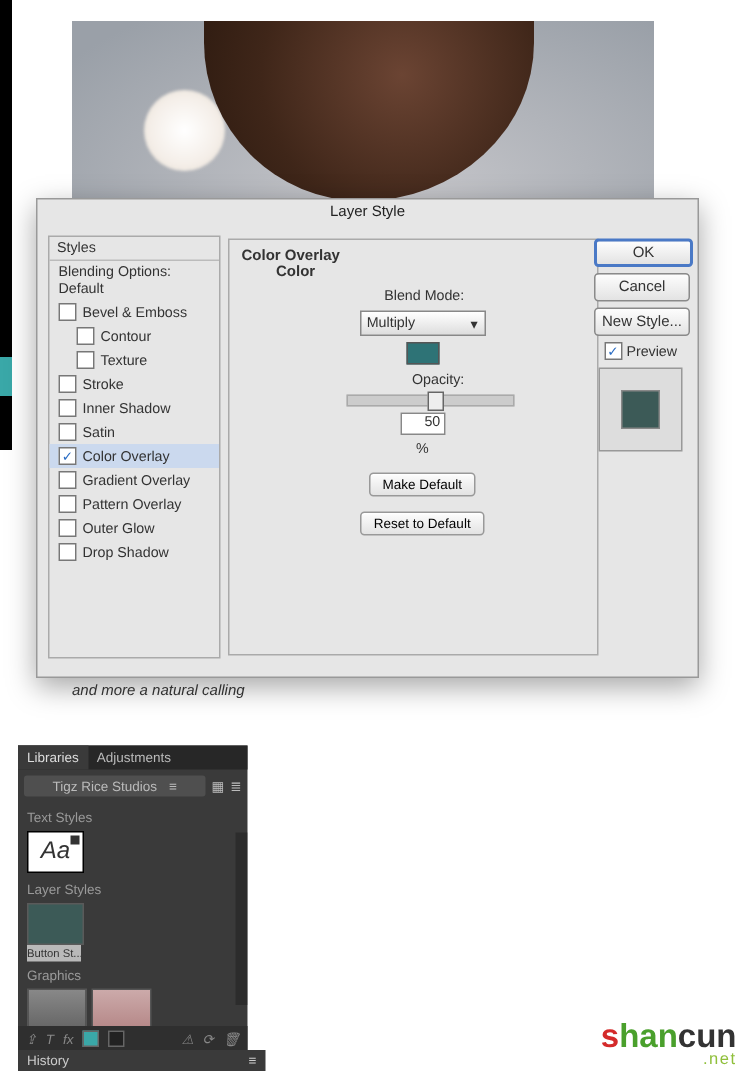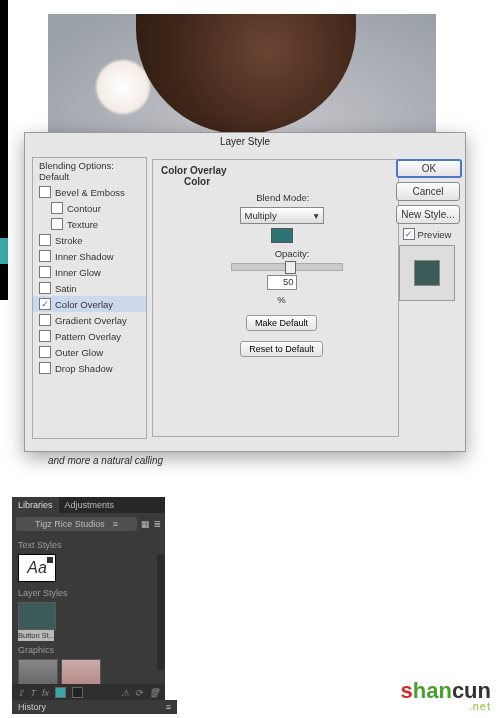--- a/index.html
+++ b/index.html
@@ -94,20 +94,21 @@
 
 <div class="photo-bg">
   <div class="flower"></div>
   <div class="hair"></div>
 </div>
 
 <div class="dialog">
   <div class="dialog-title">Layer Style</div>
 
   <div class="styles-panel">
+    <div class="styles-hdr">Styles</div>
     <div class="style-row">
         <span>Blending Options: Default</span>
       </div>
     <div id="styles-container">
         <div class="style-row">
           <div class="cb"></div>
           <span>Bevel &amp; Emboss</span>
         </div>
         <div class="style-row indent">
           <div class="cb"></div>
@@ -117,24 +118,20 @@
           <div class="cb"></div>
           <span>Texture</span>
         </div>
         <div class="style-row">
           <div class="cb"></div>
           <span>Stroke</span>
         </div>
         <div class="style-row">
           <div class="cb"></div>
           <span>Inner Shadow</span>
-        </div>
-        <div class="style-row">
-          <div class="cb"></div>
-          <span>Inner Glow</span>
         </div>
         <div class="style-row">
           <div class="cb"></div>
           <span>Satin</span>
         </div>
         <div class="style-row selected">
           <div class="cb">✓</div>
           <span>Color Overlay</span>
         </div>
         <div class="style-row">

